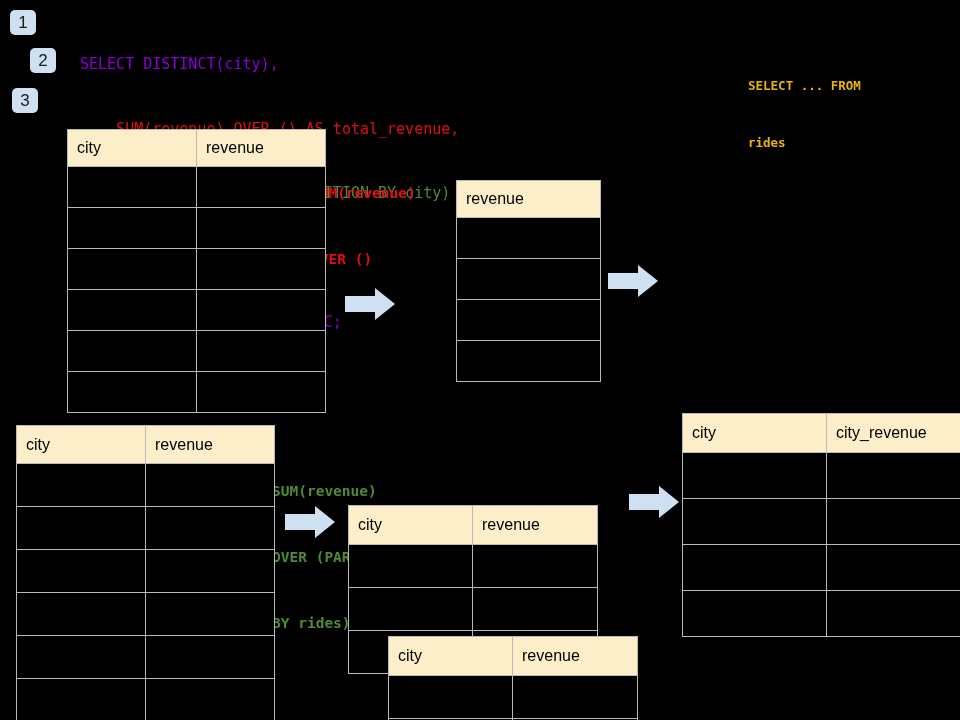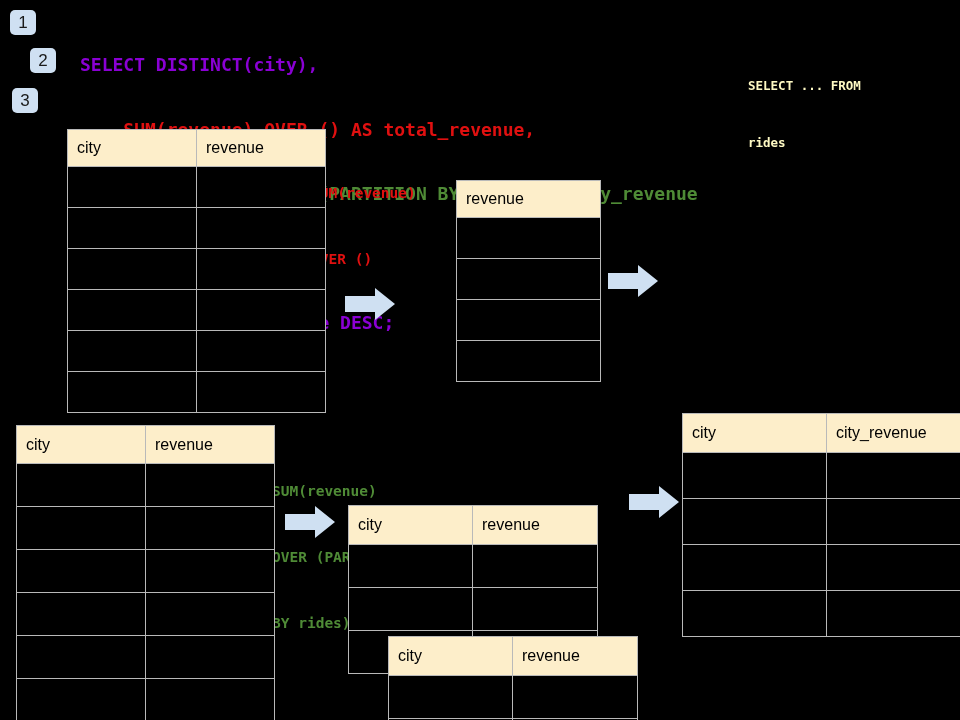--- a/index.html
+++ b/index.html
@@ -28,22 +28,22 @@
     text-align: center;
     width: 26px;
     height: 25px;
     box-shadow: 1px 1px 0 rgba(0,0,0,0.35);
   }
 
   
   .sql {
     position: absolute;
     font-family: "DejaVu Sans Mono", "Liberation Mono", monospace;
-    font-size: 18px;
-    font-weight: bold;
+    font-size: 15px;
+    font-weight: normal;
     line-height: 21.5px;
     white-space: pre;
     letter-spacing: 0px;
   }
   .sql-line { white-space: pre; }
 
   .side-note {
     position: absolute;
     font-family: "DejaVu Sans Mono", "Liberation Mono", monospace;
     font-size: 12.5px;
@@ -100,21 +100,21 @@
   <div class="badge" style="left:12px; top:88px;">3</div>
 
   <div class="sql" style="left:80px; top:11px;">
     <div class="sql-line" style="color:#8a00d4;">SELECT DISTINCT(city),</div>
     <div class="sql-line" style="color:#e01010;">    SUM(revenue) OVER () AS total_revenue,</div>
     <div class="sql-line" style="color:#4f8b36;">    SUM(revenue) OVER (PARTITION BY city) as city_revenue</div>
     <div class="sql-line" style="color:#8a00d4;">  FROM rides</div>
     <div class="sql-line" style="color:#8a00d4;">  ORDER by city_revenue DESC;</div>
   </div>
 
-  <div class="side-note" style="left:748px; top:38px; color:#fef9c3;">
+  <div class="side-note" style="left:748px; top:38px; color:#eab308;">
     <div>SELECT ... FROM</div>
     <div>rides</div>
   </div>
 
   <div class="annot" style="left:311px; top:138px; color:#e01010;">
     <div>SUM(revenue)</div>
     <div>OVER ()</div>
   </div>
 
   <div class="annot" style="left:272px; top:436px; color:#4f8b36;">

